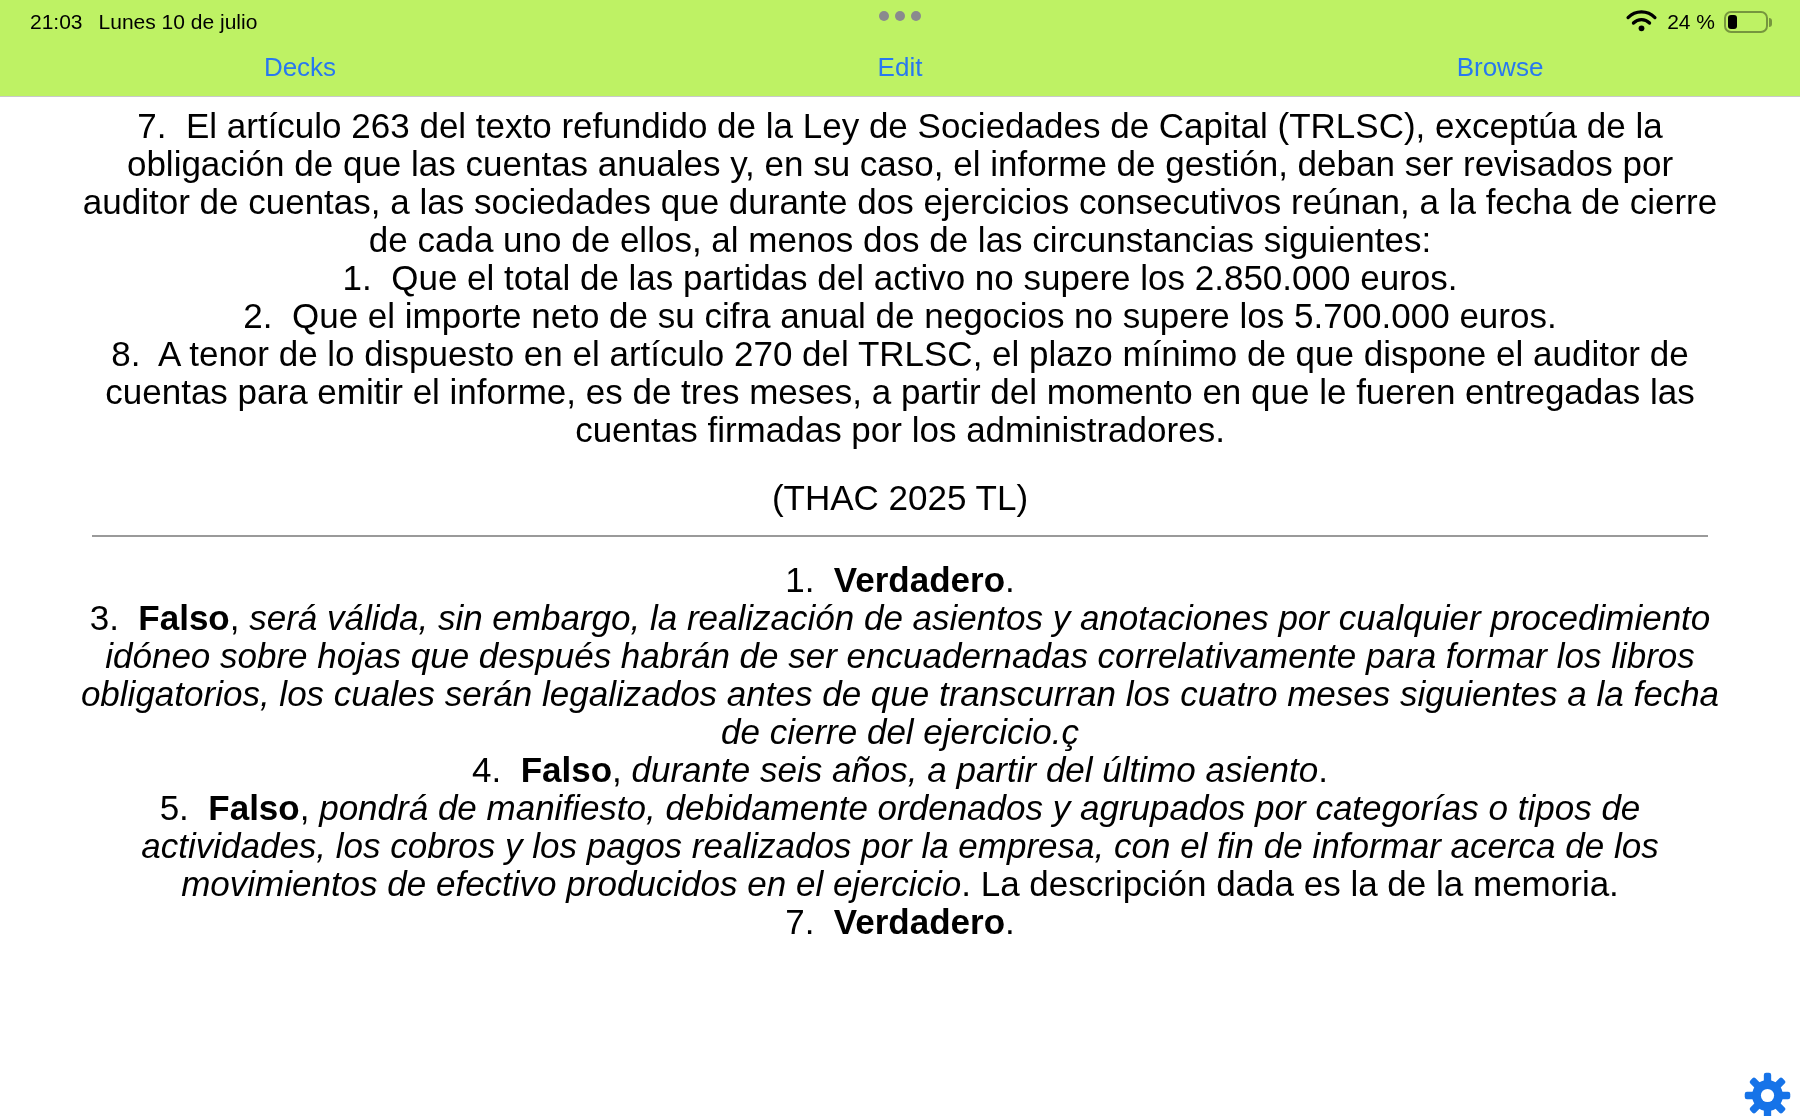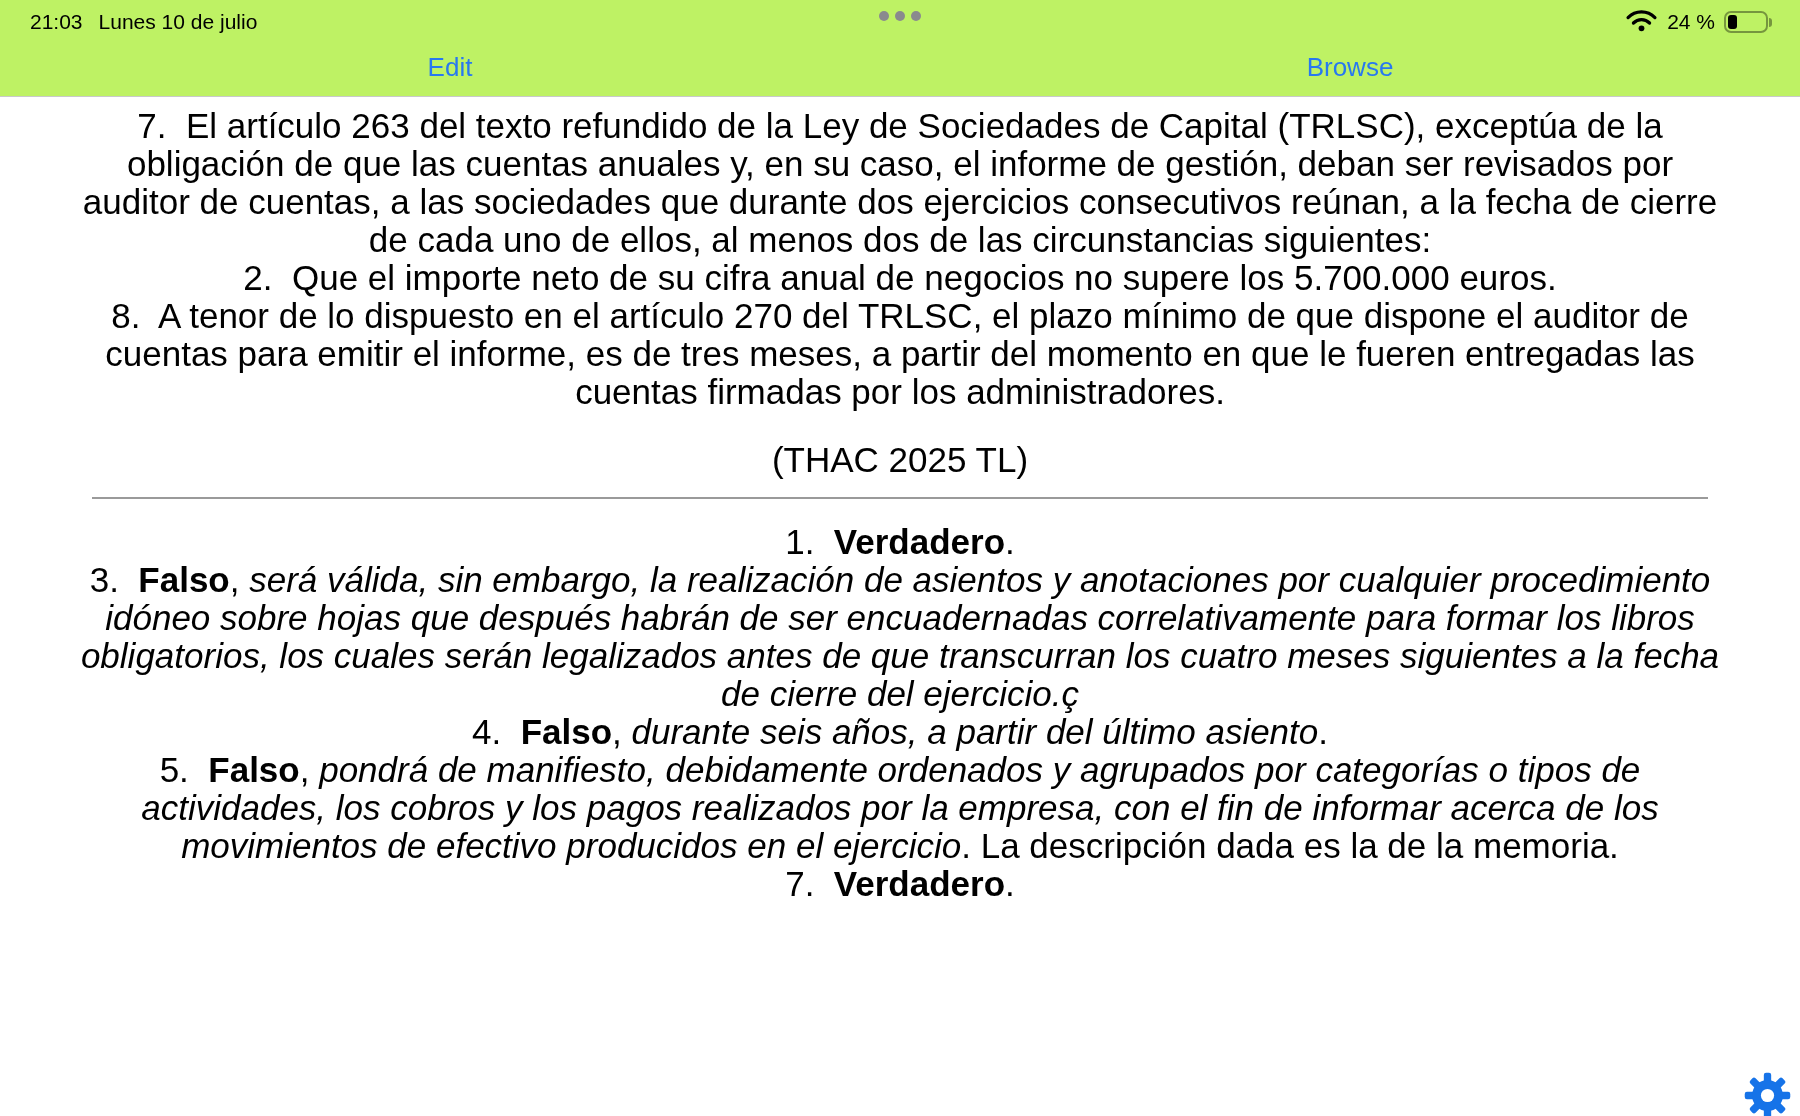--- a/index.html
+++ b/index.html
@@ -136,29 +136,31 @@
       <span style="display:flex;align-items:center;">
         <span class="battery">
             <span class="battery-fill" style="width: 24%;"></span>
           </span>
         <span class="battery-cap"></span>
       </span>
     </div>
   </div>
 
   <nav class="toolbar">
+    <button class="toolbar-item">Decks</button>
     <button class="toolbar-item">Edit</button>
     <button class="toolbar-item">Browse</button>
   </nav>
 </header>
 
 <main class="card">
 
   <section>
     <p>7.&nbsp; El artículo 263 del texto refundido de la Ley de Sociedades de Capital (TRLSC), exceptúa de la obligación de que las cuentas anuales y, en su caso, el informe de gestión, deban ser revisados por auditor de cuentas, a las sociedades que durante dos ejercicios consecutivos reúnan, a la fecha de cierre de cada uno de ellos, al menos dos de las circunstancias siguientes:</p>
+    <p>1.&nbsp; Que el total de las partidas del activo no supere los 2.850.000 euros.</p>
     <p>2.&nbsp; Que el importe neto de su cifra anual de negocios no supere los 5.700.000 euros.</p>
     <p>8.&nbsp; A tenor de lo dispuesto en el artículo 270 del TRLSC, el plazo mínimo de que dispone el auditor de cuentas para emitir el informe, es de tres meses, a partir del momento en que le fueren entregadas las cuentas firmadas por los administradores.</p>
     <p class="source-line">(THAC 2025 TL)</p>
   </section>
 
   <hr class="divider">
 
   <section class="answers">
     <p><span>1.&nbsp; </span><span class="b">Verdadero</span><span>.</span></p>
     <p><span>3.&nbsp; </span><span class="b">Falso</span><span>, </span><span class="i">será válida, sin embargo, la realización de asientos y anotaciones por cualquier procedimiento idóneo sobre hojas que después habrán de ser encuadernadas correlativamente para formar los libros obligatorios, los cuales serán legalizados antes de que transcurran los cuatro meses siguientes a la fecha de cierre del ejercicio.ç</span></p>

